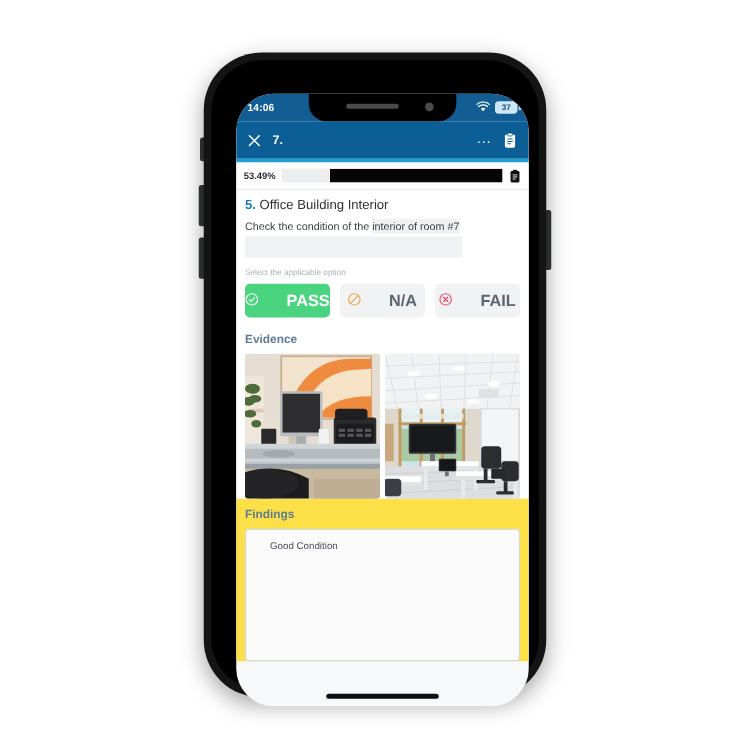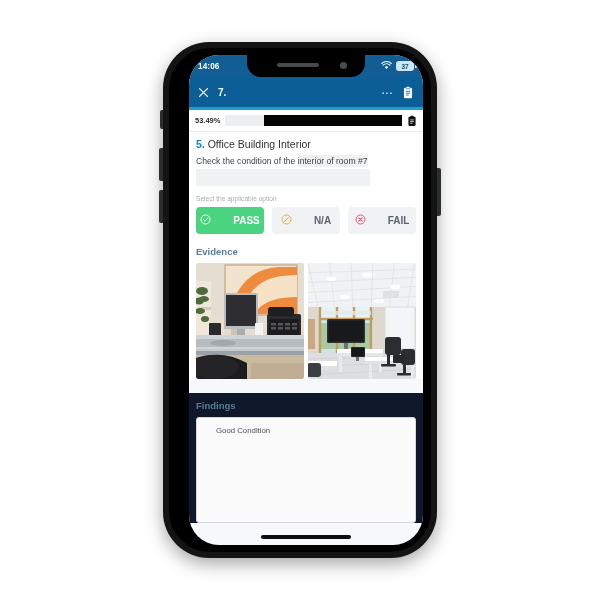--- a/index.html
+++ b/index.html
@@ -19,21 +19,21 @@
     border-radius: 46px;
     box-shadow: 0 6px 18px rgba(0,0,0,0.35);
   }
   .phone-frame-inner {
     position: absolute; left: 6px; top: 6px;
     width: 262px; height: 504px;
     background: #000;
     border-radius: 41px;
   }
   .screen {
-    position: absolute; left: 20px; top: 7px;
+    position: absolute; left: 20px; top: 27px;
     width: 234px; height: 490px;
     background: #f7f8f9;
     border-radius: 30px;
     overflow: hidden;
   }
   
   .btn-side { position: absolute; background: #333638; }
   .btn-silent { left: 160px; top: 110px;  width: 4px; height: 19px; border-radius: 2px 0 0 2px; }
   .btn-volup  { left: 159px; top: 148px;  width: 5px; height: 33px; border-radius: 2px 0 0 2px; }
   .btn-voldn  { left: 159px; top: 190px;  width: 5px; height: 33px; border-radius: 2px 0 0 2px; }
@@ -112,40 +112,40 @@
   }
   .q-text .hl { background:#f0f1f3; padding:1px 0; }
   .q-text-blank { height: 17px; background:#f0f1f3; width: 174px; margin-top:1px; }
 
   .field-label { font-size: 6.6px; color:#a9b0b8; margin-bottom: 5px; }
 
   .options { display:flex; gap: 8px; margin-bottom: 12px; }
   .opt {
     flex: 1; height: 27px; border-radius: 4px;
     display:flex; align-items:center; justify-content:center; gap:22px;
-    font-size: 10px; font-weight: 700; cursor:pointer;
+    font-size: 13px; font-weight: 700; cursor:pointer;
   }
   .opt-pass { background:#4bd47f; color:#ffffff; }
   .opt-fail { background:#f1f2f4; color:#5d6570; }
   .opt-na   { background:#f1f2f4; color:#5d6570; }
 
   .section-title {
     font-size: 9.5px; font-weight: 700; color:#5b7b94; margin-bottom: 6px;
   }
 
   
   .evidence-row { display:flex; gap: 4px; }
   .ev-thumb {
     width: 110px; height: 116px; border-radius: 3px; overflow:hidden;
     background:#ddd; position:relative; cursor:pointer;
   }
   .ev-thumb svg { display:block; width:100%; height:100%; }
 
   
-  .findings-wrap { background:#0f172a; margin-top: 14px; padding: 7px 7px 0 7px; }
+  .findings-wrap { background:#fde047; padding: 7px 7px 0 7px; }
   .findings-box {
     background:#fbfbfb; border:1px solid #d6d9de; border-radius:3px;
     height: 106px; padding: 8px 19px; font-size: 7.8px; color:#4c5259;
     cursor: text;
   }
 
   
   .home-indicator {
     position:absolute; bottom: 6px; left:50%; transform:translateX(-50%);
     width: 90px; height: 4px; background:#0e0e0e; border-radius:3px; z-index: 20;

